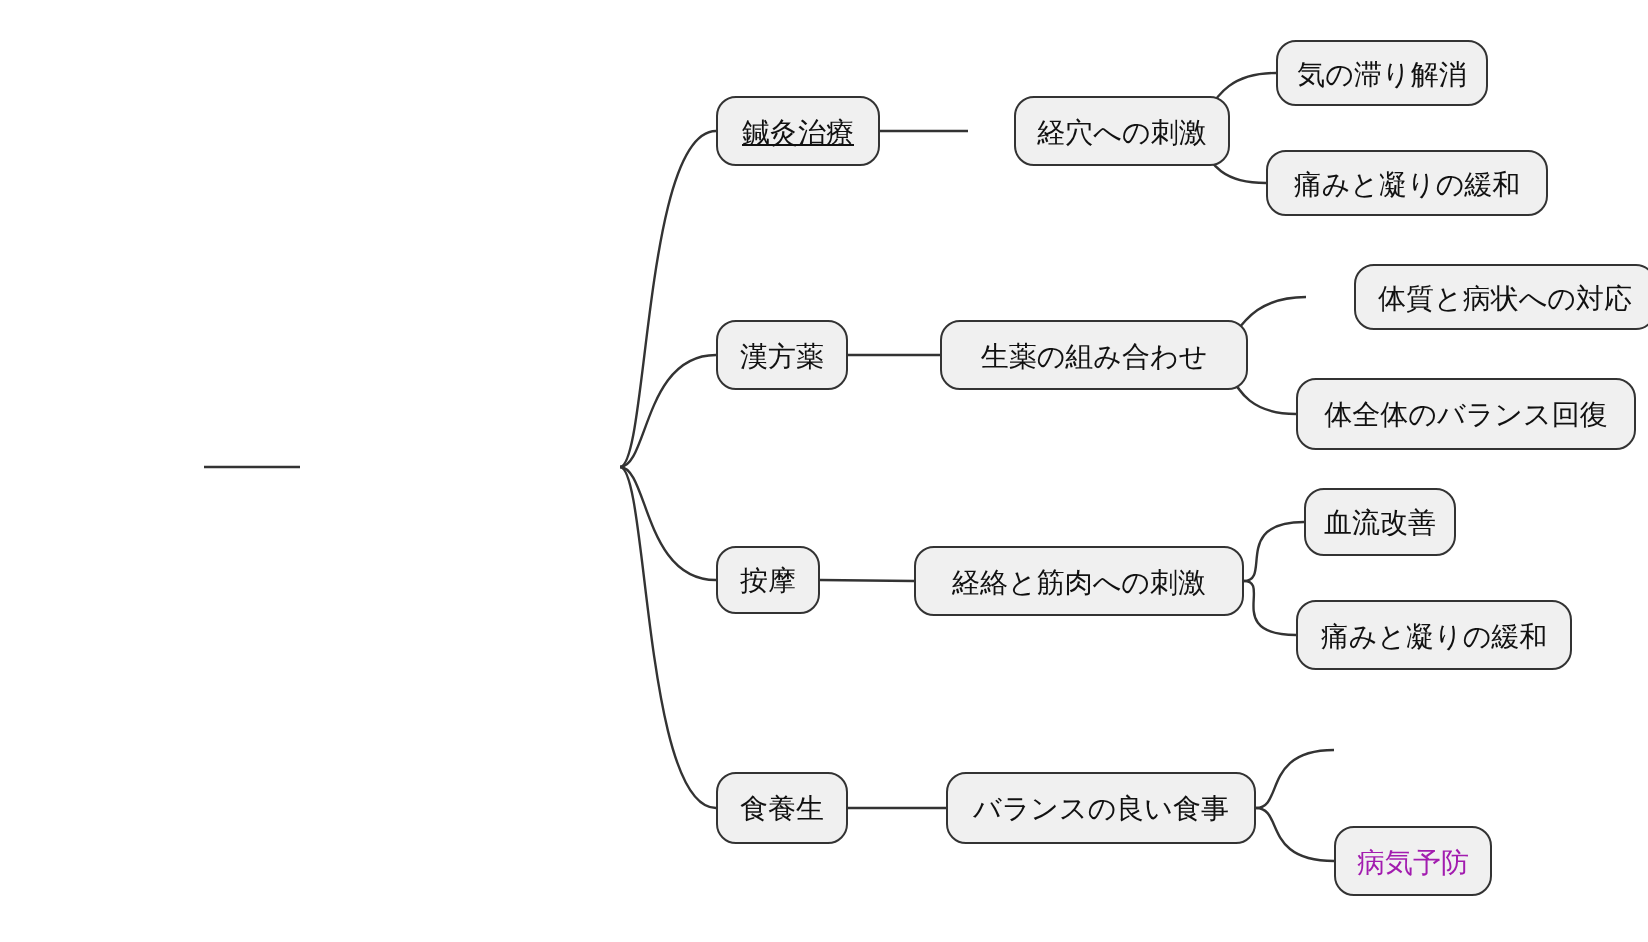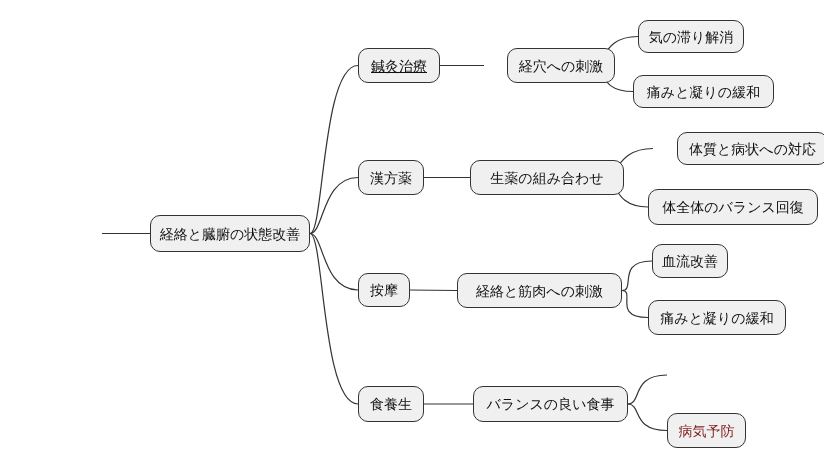--- a/index.html
+++ b/index.html
@@ -54,23 +54,20 @@
       <path d="M 592 65.5 C 606 65.5, 602 36.5, 638 36.5" fill="none" stroke="#333333" stroke-width="1.2"></path>
       <path d="M 592 65.5 C 606 65.5, 597 91.5, 633 91.5" fill="none" stroke="#333333" stroke-width="1.2"></path>
       <path d="M 604 177.5 C 618 177.5, 617 148.5, 653 148.5" fill="none" stroke="#333333" stroke-width="1.2"></path>
       <path d="M 604 177.5 C 618 177.5, 612 207, 648 207" fill="none" stroke="#333333" stroke-width="1.2"></path>
       <path d="M 622 290.5 C 636 290.5, 616 261, 652 261" fill="none" stroke="#333333" stroke-width="1.2"></path>
       <path d="M 622 290.5 C 636 290.5, 612 317.5, 648 317.5" fill="none" stroke="#333333" stroke-width="1.2"></path>
       <path d="M 628 404 C 642 404, 631 375, 667 375" fill="none" stroke="#333333" stroke-width="1.2"></path>
       <path d="M 628 404 C 642 404, 631 430.5, 667 430.5" fill="none" stroke="#333333" stroke-width="1.2"></path>
     </svg>
 
-    <div class="node" style="left: 150px; top: 215px; width: 160px; height: 37px; background: rgb(240, 240, 240); border-color: rgb(51, 51, 51); color: rgb(17, 17, 17);">
-      <span>経絡と臓腑の状態改善</span>
-    </div>
     <div class="node" style="left: 358px; top: 48px; width: 82px; height: 35px; background: rgb(240, 240, 240); border-color: rgb(51, 51, 51); color: rgb(17, 17, 17); text-decoration: underline;">
       <span>鍼灸治療</span>
     </div>
     <div class="node" style="left: 507px; top: 48px; width: 108px; height: 35px; background: rgb(240, 240, 240); border-color: rgb(51, 51, 51); color: rgb(17, 17, 17);">
       <span>経穴への刺激</span>
     </div>
     <div class="node" style="left: 638px; top: 20px; width: 106px; height: 33px; background: rgb(240, 240, 240); border-color: rgb(51, 51, 51); color: rgb(17, 17, 17);">
       <span>気の滞り解消</span>
     </div>
     <div class="node" style="left: 633px; top: 75px; width: 141px; height: 33px; background: rgb(240, 240, 240); border-color: rgb(51, 51, 51); color: rgb(17, 17, 17);">
@@ -99,16 +96,16 @@
     </div>
     <div class="node" style="left: 648px; top: 300px; width: 138px; height: 35px; background: rgb(240, 240, 240); border-color: rgb(51, 51, 51); color: rgb(17, 17, 17);">
       <span>痛みと凝りの緩和</span>
     </div>
     <div class="node" style="left: 358px; top: 386px; width: 66px; height: 36px; background: rgb(240, 240, 240); border-color: rgb(51, 51, 51); color: rgb(17, 17, 17);">
       <span>食養生</span>
     </div>
     <div class="node" style="left: 473px; top: 386px; width: 155px; height: 36px; background: rgb(240, 240, 240); border-color: rgb(51, 51, 51); color: rgb(17, 17, 17);">
       <span>バランスの良い食事</span>
     </div>
-    <div class="node" style="left: 667px; top: 413px; width: 79px; height: 35px; background: rgb(240, 240, 240); border-color: rgb(51, 51, 51); color: #7f1d1d; text-align: right;">
+    <div class="node" style="left: 667px; top: 413px; width: 79px; height: 35px; background: rgb(240, 240, 240); border-color: rgb(51, 51, 51); color: #a21caf; text-align: right;">
       <span>病気予防</span>
     </div>
   </div>
 
 </body></html>

